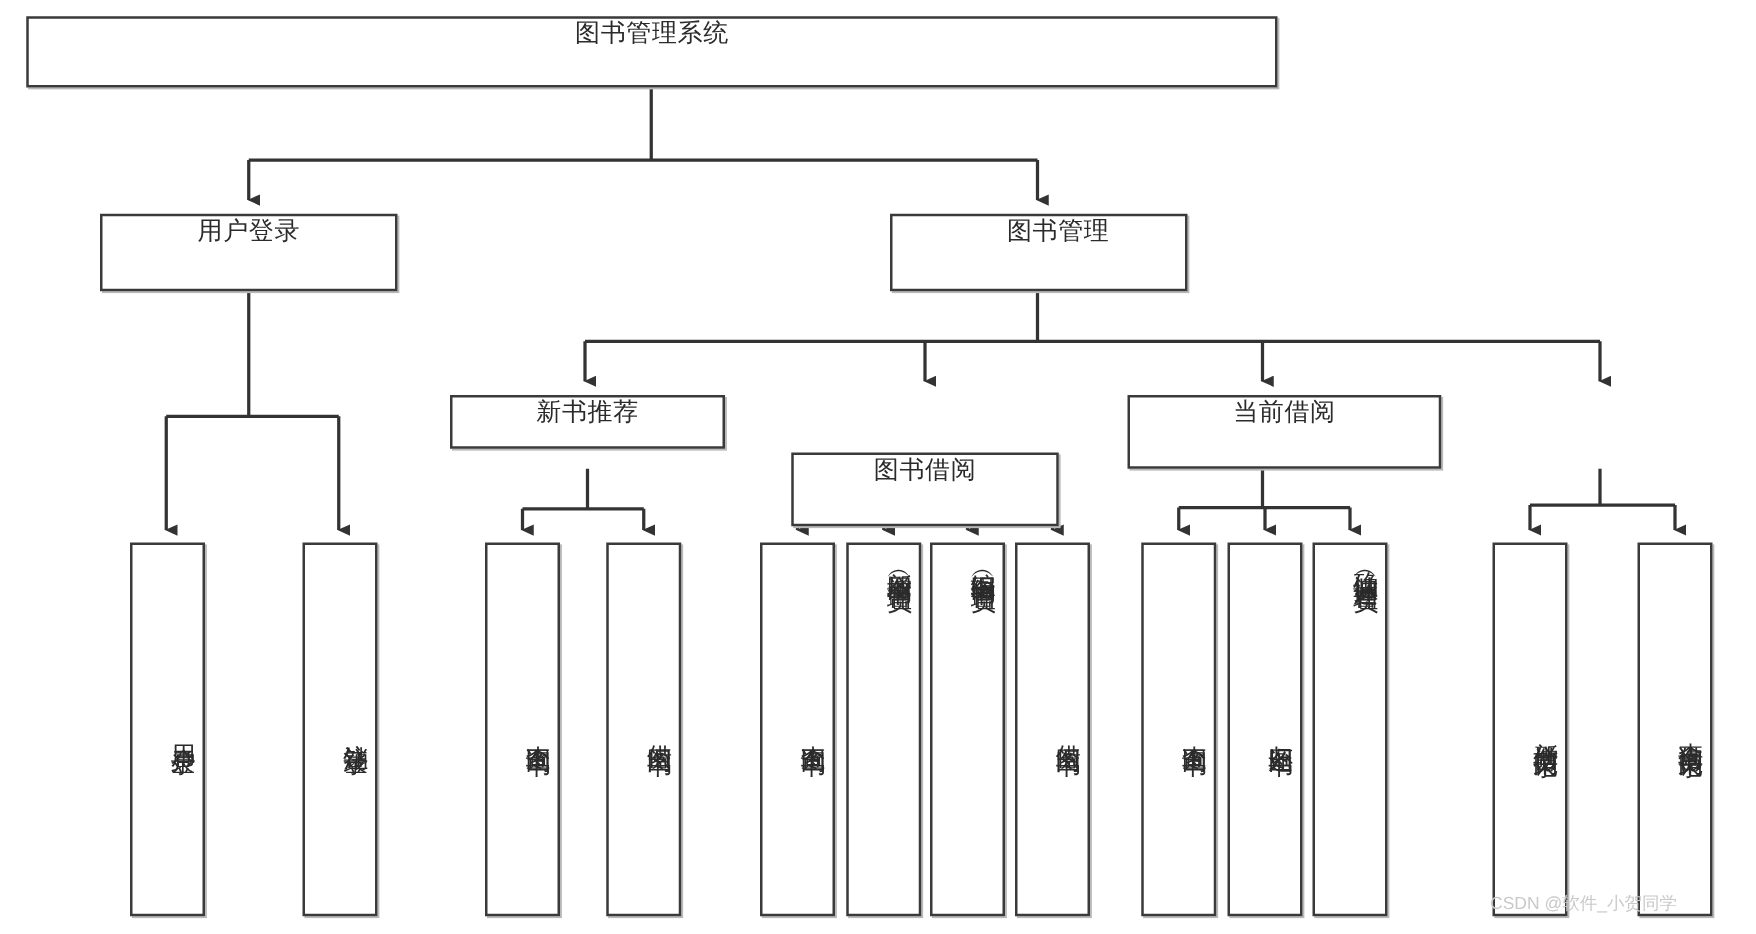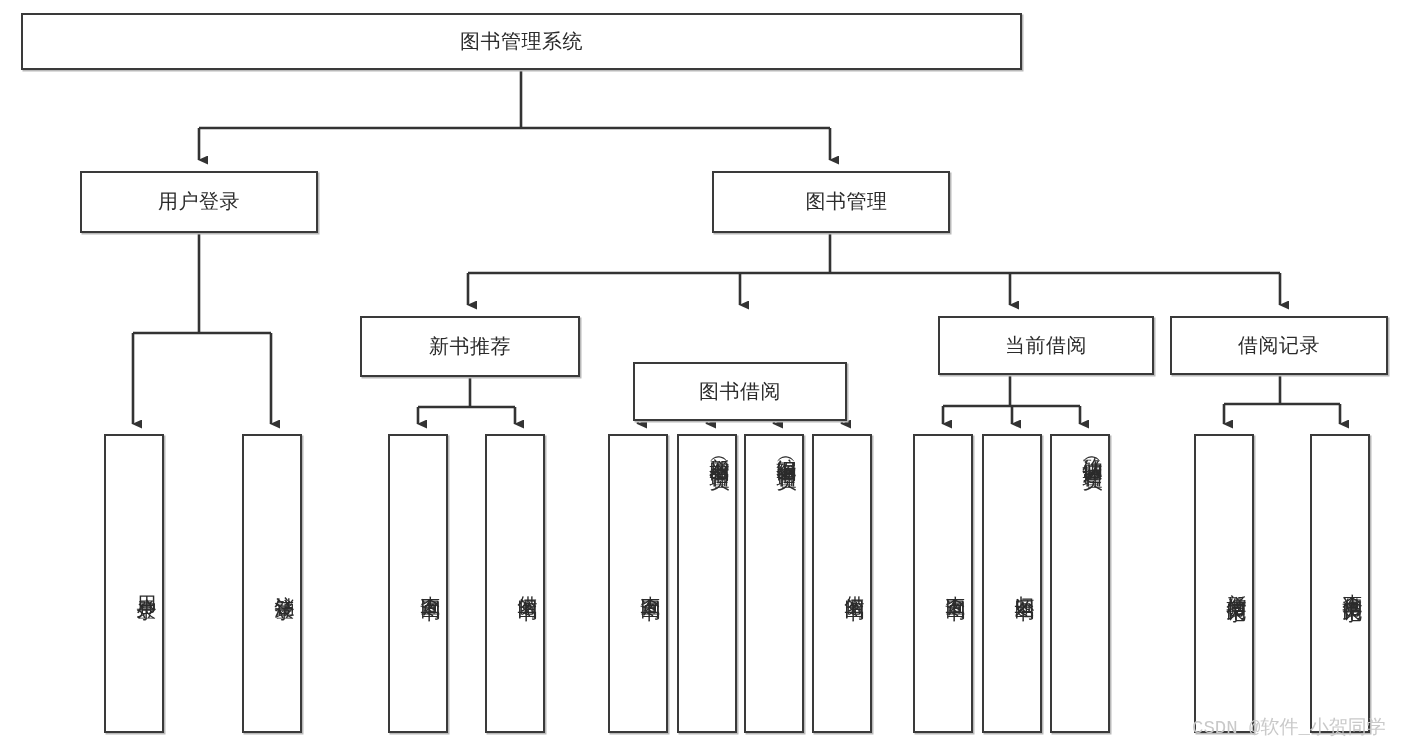--- a/index.html
+++ b/index.html
@@ -25,21 +25,20 @@
     height: 747px;
     pointer-events: none;
   }
   .node {
     position: absolute;
     box-sizing: border-box;
     background: #ffffff;
     border: 2px solid #3a3a3a;
     box-shadow: 1.5px 1.5px 0 0 #b9b9b9;
     display: flex;
-    align-items: center;
     justify-content: center;
   }
   .node .label {
     color: #2b2b2b;
     font-size: 20px;
     line-height: 1.18;
     letter-spacing: 0.5px;
     white-space: nowrap;
   }
   
@@ -58,24 +57,24 @@
     width: 100%;
     display: block;
   }
   .node.vert.mid .label {
     margin-top: 0;
   }
   .watermark {
     position: absolute;
     left: 1192px;
     top: 714px;
-    font-size: 19px;
+    font-size: 14px;
     color: #c9c9c9;
     white-space: nowrap;
-    font-family: Liberation Mono, monospace;
+    font-family: Liberation Sans, sans-serif;
   }
 </style>
 </head>
 <body>
 
 <div id="canvas">
 
   <svg id="wires" viewBox="0 0 1405 747">
     <defs>
       <marker id="arrow" markerWidth="9" markerHeight="10" refX="4.5" refY="9" orient="auto" markerUnits="userSpaceOnUse">
@@ -130,31 +129,28 @@
     <span class="label">图书管理系统</span>
   </div>
 
   <div class="node" style="left:80px; top:171px; width:238px; height:62px;">
     <span class="label">用户登录</span>
   </div>
   <div class="node" style="left:712px; top:171px; width:238px; height:62px;padding-left:31px;">
     <span class="label">图书管理</span>
   </div>
 
-  <div class="node" style="left:360px; top:316px; width:220px; height:61px;">
+  <div class="node" style="left:360px; top:316px; width:220px; height:43px;">
     <span class="label">新书推荐</span>
   </div>
   <div class="node" style="left:633px; top:316px; width:214px; height:59px;margin-top:46px;">
     <span class="label">图书借阅</span>
   </div>
-  <div class="node" style="left:938px; top:316px; width:216px; height:59px;">
+  <div class="node" style="left:902px; top:316px; width:251px; height:59px;">
     <span class="label">当前借阅</span>
-  </div>
-  <div class="node" style="left:1170px; top:316px; width:218px; height:59px;">
-    <span class="label">借阅记录</span>
   </div>
 
   <div class="node vert mid" style="left: 104px; top: 434px; width: 60px; height: 299px; align-items: center; padding-top: 0px;">
     <span class="label">用户登录</span>
   </div>
   <div class="node vert mid" style="left: 242px; top: 434px; width: 60px; height: 299px; align-items: center; padding-top: 0px;">
     <span class="label">注销登录</span>
   </div>
 
   <div class="node vert mid" style="left: 388px; top: 434px; width: 60px; height: 299px; align-items: center; padding-top: 0px;">

